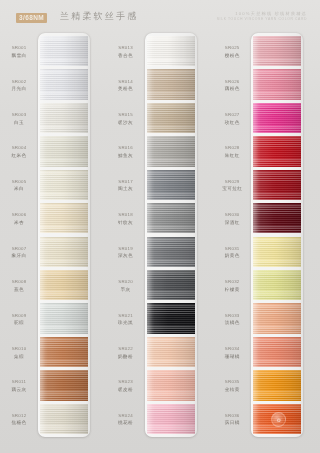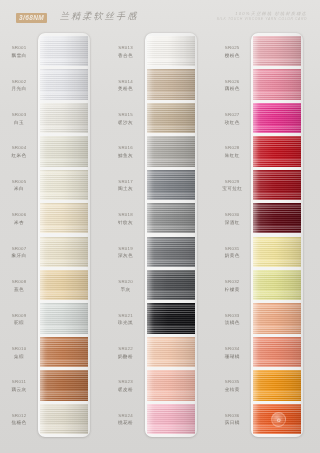--- a/index.html
+++ b/index.html
@@ -9,21 +9,21 @@
     font-family:"Liberation Sans","DejaVu Sans",sans-serif;
     overflow:hidden;
     position:relative;
   }
   .card{
     position:absolute;inset:0;
     background:linear-gradient(180deg,#e3e2e0 0%, #dcdbd9 25%, #d9d8d6 70%, #d5d4d2 100%);
   }
   
   .header{
-    position:absolute;left:0;top:0;width:316px;height:30px;font-style:italic;
+    position:absolute;left:0;top:0;width:316px;height:30px;
   }
   .brand-badge{
     position:absolute;left:16px;top:13px;
     background:#c9a578;
     color:#f3ece2;
     font-size:6.5px;
     font-weight:bold;
     letter-spacing:.4px;
     padding:1.5px 3px 1.5px 3px;
     line-height:1;

